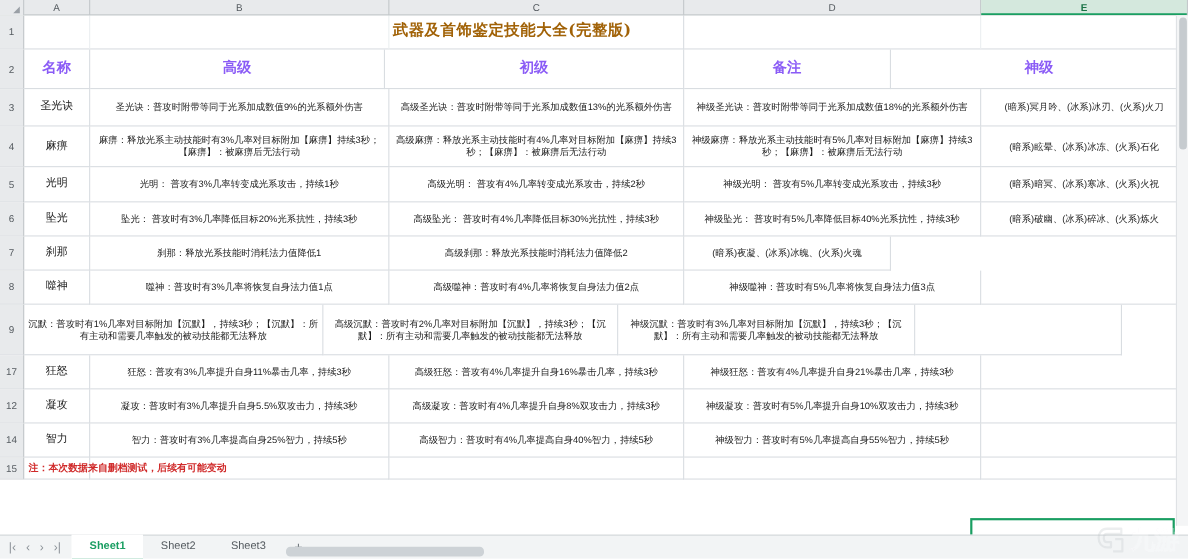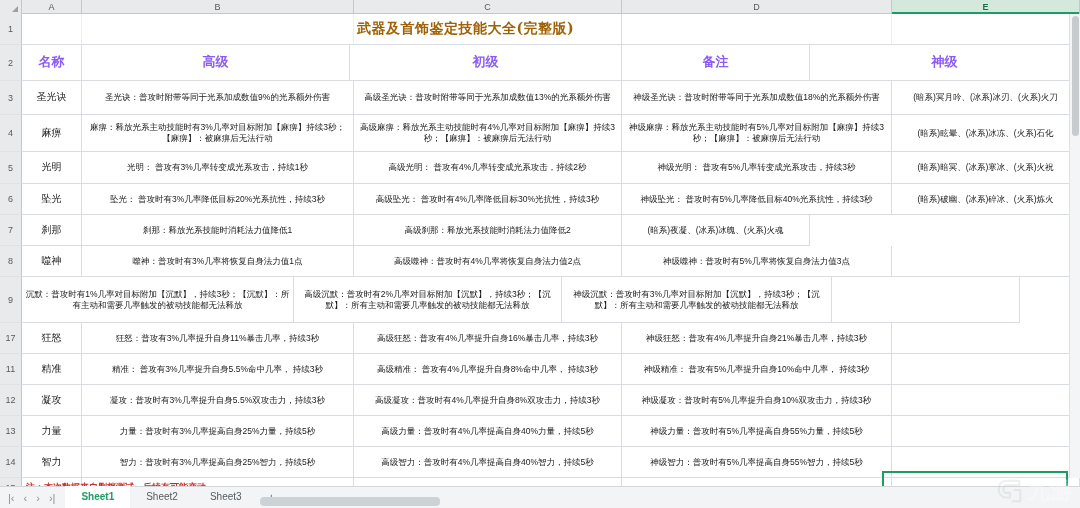--- a/index.html
+++ b/index.html
@@ -248,46 +248,30 @@
 
     <div class="row" style="height:31px">
       <div class="rowhead">17</div>
       <div class="cell w-a name-cell">狂怒</div>
       <div class="cell w-b">狂怒：普攻有3%几率提升自身11%暴击几率，持续3秒</div>
       <div class="cell w-c">高级狂怒：普攻有4%几率提升自身16%暴击几率，持续3秒</div>
       <div class="cell w-d">神级狂怒：普攻有4%几率提升自身21%暴击几率，持续3秒</div>
       <div class="cell w-e"></div>
     </div>
 
-    <div class="row" style="height:31px">
-      <div class="rowhead">11</div>
-      <div class="cell w-a name-cell">精准</div>
-      <div class="cell w-b">精准： 普攻有3%几率提升自身5.5%命中几率， 持续3秒</div>
-      <div class="cell w-c">高级精准： 普攻有4%几率提升自身8%命中几率， 持续3秒</div>
-      <div class="cell w-d">神级精准： 普攻有5%几率提升自身10%命中几率， 持续3秒</div>
-      <div class="cell w-e"></div>
-    </div>
 
     <div class="row" style="height:31px">
       <div class="rowhead">12</div>
       <div class="cell w-a name-cell">凝攻</div>
       <div class="cell w-b">凝攻：普攻时有3%几率提升自身5.5%双攻击力，持续3秒</div>
       <div class="cell w-c">高级凝攻：普攻时有4%几率提升自身8%双攻击力，持续3秒</div>
       <div class="cell w-d">神级凝攻：普攻时有5%几率提升自身10%双攻击力，持续3秒</div>
       <div class="cell w-e"></div>
     </div>
 
-    <div class="row" style="height:31px">
-      <div class="rowhead">13</div>
-      <div class="cell w-a name-cell">力量</div>
-      <div class="cell w-b">力量：普攻时有3%几率提高自身25%力量，持续5秒</div>
-      <div class="cell w-c">高级力量：普攻时有4%几率提高自身40%力量，持续5秒</div>
-      <div class="cell w-d">神级力量：普攻时有5%几率提高自身55%力量，持续5秒</div>
-      <div class="cell w-e"></div>
-    </div>
 
     <div class="row" style="height:31px">
       <div class="rowhead">14</div>
       <div class="cell w-a name-cell">智力</div>
       <div class="cell w-b">智力：普攻时有3%几率提高自身25%智力，持续5秒</div>
       <div class="cell w-c">高级智力：普攻时有4%几率提高自身40%智力，持续5秒</div>
       <div class="cell w-d">神级智力：普攻时有5%几率提高自身55%智力，持续5秒</div>
       <div class="cell w-e"></div>
     </div>
 

